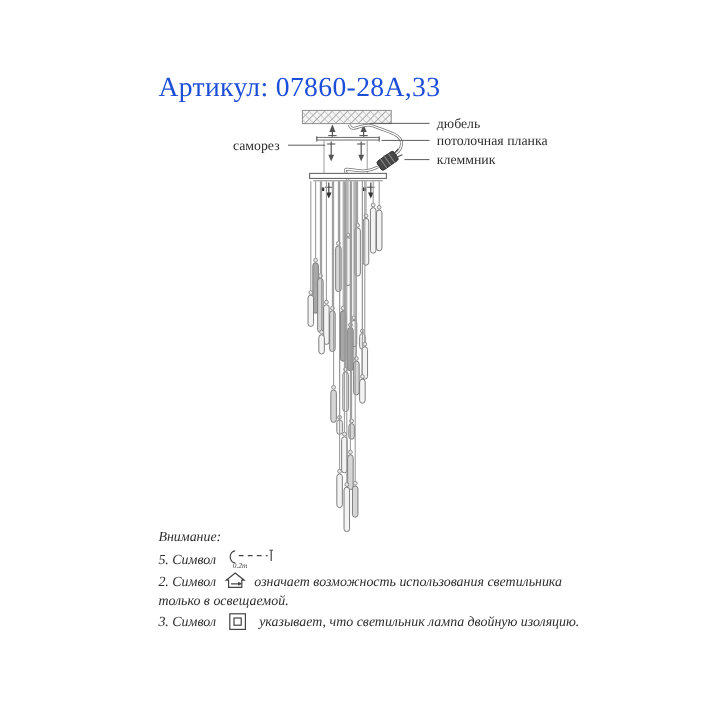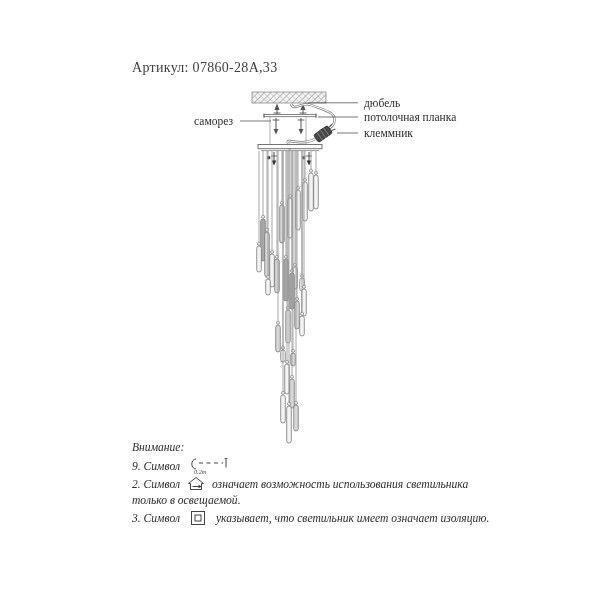--- a/index.html
+++ b/index.html
@@ -2,21 +2,21 @@
 <html><head>
 <meta charset="utf-8">
 <style>
   html,body{margin:0;padding:0;}
   body{
     width:600px;height:600px;background:#ffffff;position:relative;
     font-family:"Liberation Serif","DejaVu Serif",serif;overflow:hidden;
   }
   .page-title{
     position:absolute;left:132px;top:60px;
-    font-size:14px;color:#404040;letter-spacing:.3px;white-space:nowrap;
+    font-size:23px;color:#1d4ed8;letter-spacing:.3px;white-space:nowrap;
   }
   #diagram-svg{position:absolute;left:0;top:0;}
   .svg-label{font-family:"Liberation Serif","DejaVu Serif",serif;font-size:11.5px;fill:#2d2d2d;}
   .warning{
     position:absolute;left:132px;top:440px;width:356px;
     font-size:11.6px;line-height:16.4px;color:#2d2d2d;font-style:italic;
   }
   .warning .row{white-space:nowrap;}
   .sym{display:inline-block;vertical-align:-4px;margin:0 6px;}
   .gap{display:inline-block;width:4px;}
@@ -201,21 +201,21 @@
   <text class="svg-label" x="364" y="106.5">дюбель</text>
   <text class="svg-label" x="364" y="121">потолочная планка</text>
   <text class="svg-label" x="364" y="137">клеммник</text>
   <text class="svg-label" x="233" y="125" text-anchor="end">саморез</text>
 </svg>
 
 <div class="warning">
   <div class="row">Внимание:</div>
 
   <div class="row">
-    <span>9. Символ</span><svg class="sym" width="46" height="18" viewBox="0 0 46 18">
+    <span>5. Символ</span><svg class="sym" width="46" height="18" viewBox="0 0 46 18">
       <path d="M 10,3 A 4.2,5 0 1 0 10,13" fill="none" stroke="#444" stroke-width="1"></path>
       <line x1="13" y1="7" x2="37" y2="7" stroke="#444" stroke-width="1" stroke-dasharray="4,3.5"></line>
       <line x1="40" y1="2.5" x2="40" y2="11.5" stroke="#444" stroke-width="1"></line>
       <line x1="38.5" y1="2.5" x2="41.5" y2="2.5" stroke="#444" stroke-width="0.8"></line>
       <text x="8" y="17.5" font-size="6.2" fill="#444" font-family="Liberation Serif, serif">0.2m</text>
     </svg>
   </div>
 
   <div class="row">
     <span>2. Символ</span><svg class="sym" width="20" height="16" viewBox="0 0 20 16">
@@ -223,15 +223,15 @@
       <line x1="6.5" y1="10.5" x2="13.5" y2="10.5" stroke="#444" stroke-width="1"></line>
       <polygon points="16,10.5 12.5,8.8 12.5,12.2" fill="#444"></polygon>
     </svg><span>означает возможность использования светильника</span>
   </div>
   <div class="row">только в освещаемой.</div>
 
   <div class="row">
     <span>3. Символ</span><span class="gap"></span><svg class="sym" width="16" height="16" viewBox="0 0 16 16">
       <rect x="1.5" y="1.5" width="13" height="13" fill="none" stroke="#444" stroke-width="1"></rect>
       <rect x="5" y="5" width="6" height="6" fill="none" stroke="#444" stroke-width="1"></rect>
-    </svg><span class="gap"></span><span>указывает, что светильник имеет означает изоляцию.</span>
+    </svg><span class="gap"></span><span>указывает, что светильник лампа двойную изоляцию.</span>
   </div>
 </div>
 
 </body></html>

